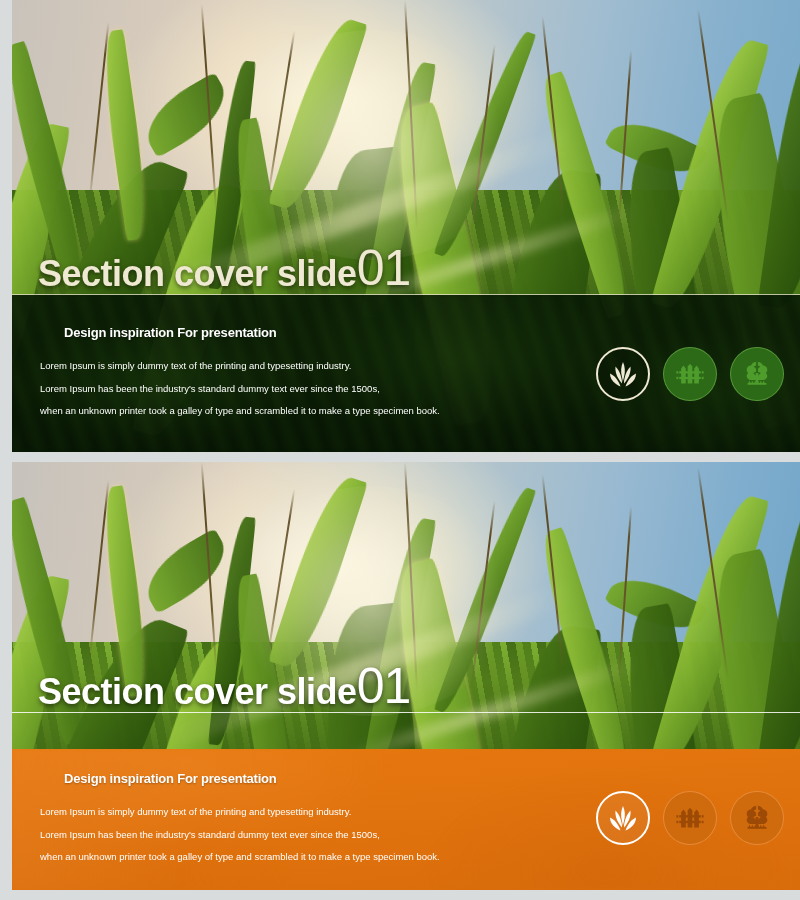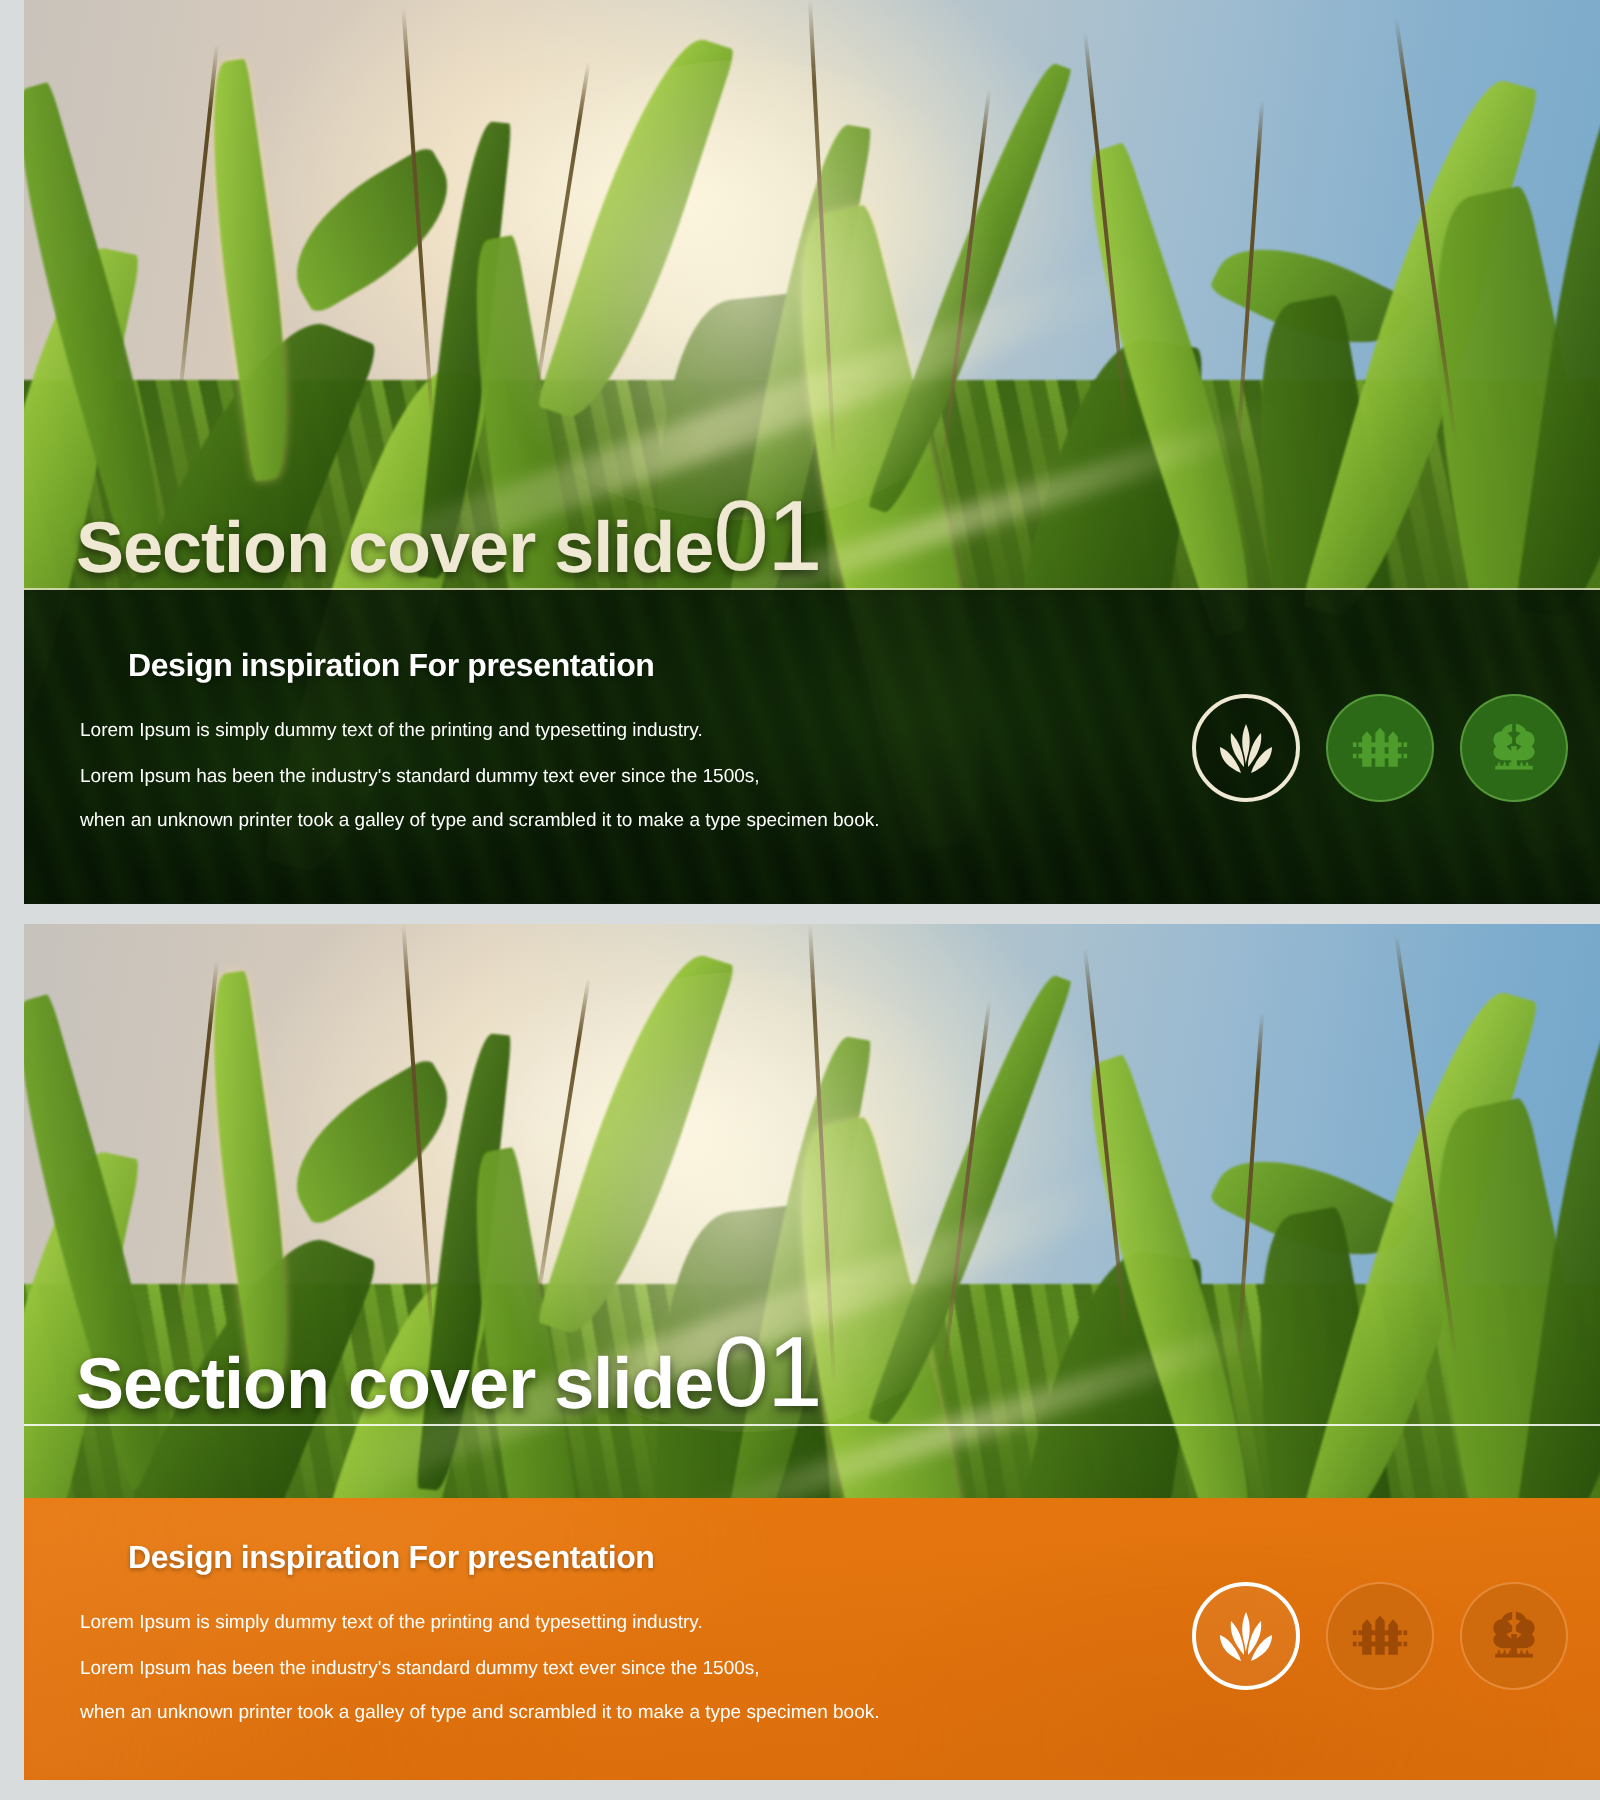--- a/index.html
+++ b/index.html
@@ -207,21 +207,21 @@
       linear-gradient(112deg, rgba(255,176,92,0.30) 0%, rgba(255,176,92,0) 26%),
       linear-gradient(68deg, rgba(190,86,6,0.26) 0%, rgba(190,86,6,0) 34%),
       radial-gradient(ellipse 300px 120px at 22% 14%, rgba(255,186,104,0.26) 0%, rgba(255,186,104,0) 70%),
       radial-gradient(ellipse 260px 140px at 74% 86%, rgba(176,78,4,0.24) 0%, rgba(176,78,4,0) 72%);
     filter: blur(2px);
   }
   .panel-inner { position: relative; }
 
   .headline {
     position: absolute;
-    font-size: 16px;
+    font-size: 13px;
     font-weight: bold;
     color: #ffffff;
     letter-spacing: -0.2px;
     white-space: nowrap;
     text-shadow: 0 1px 2px rgba(0,0,0,0.30);
   }
   .body-lines {
     position: absolute;
     color: #ffffff;
     font-size: 9.5px;

